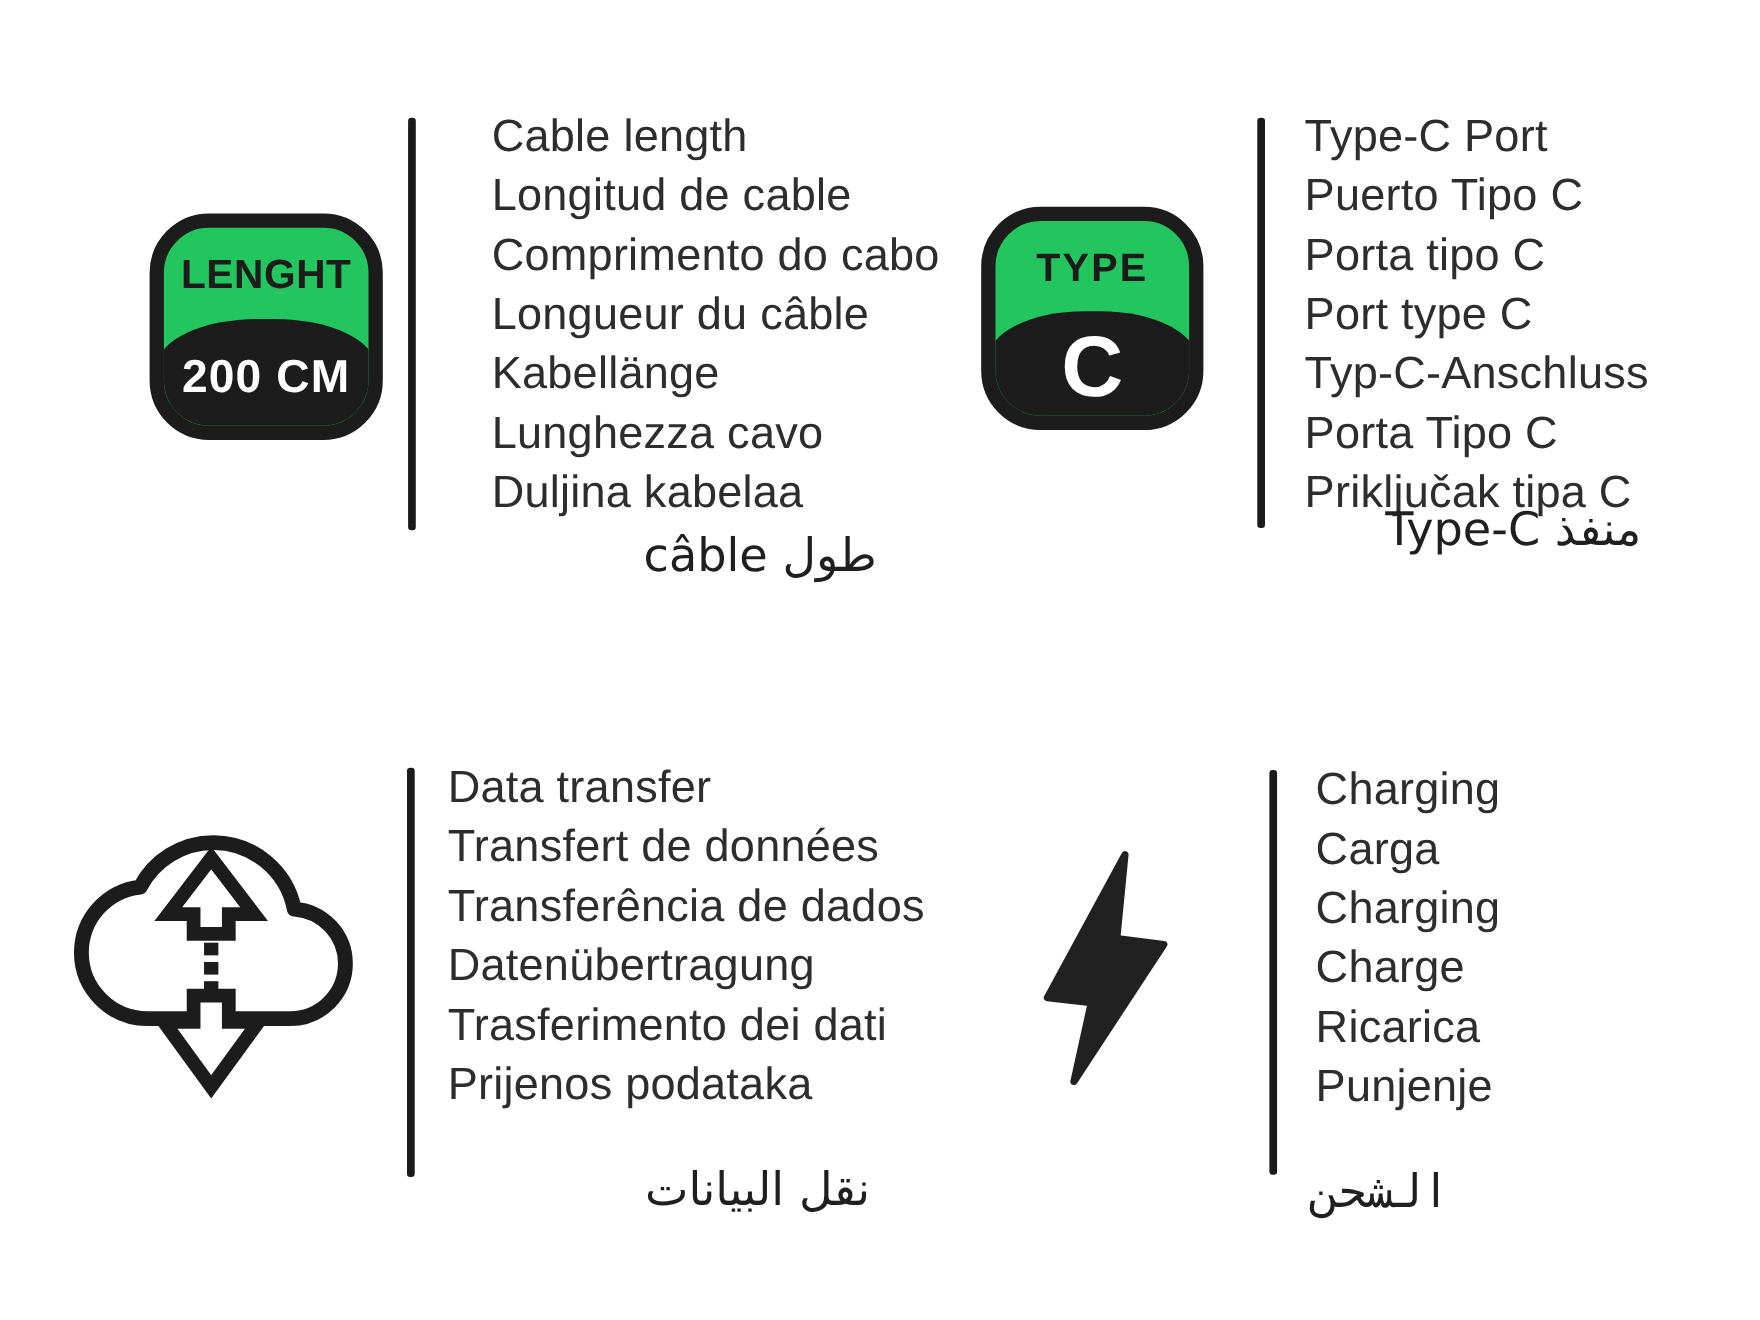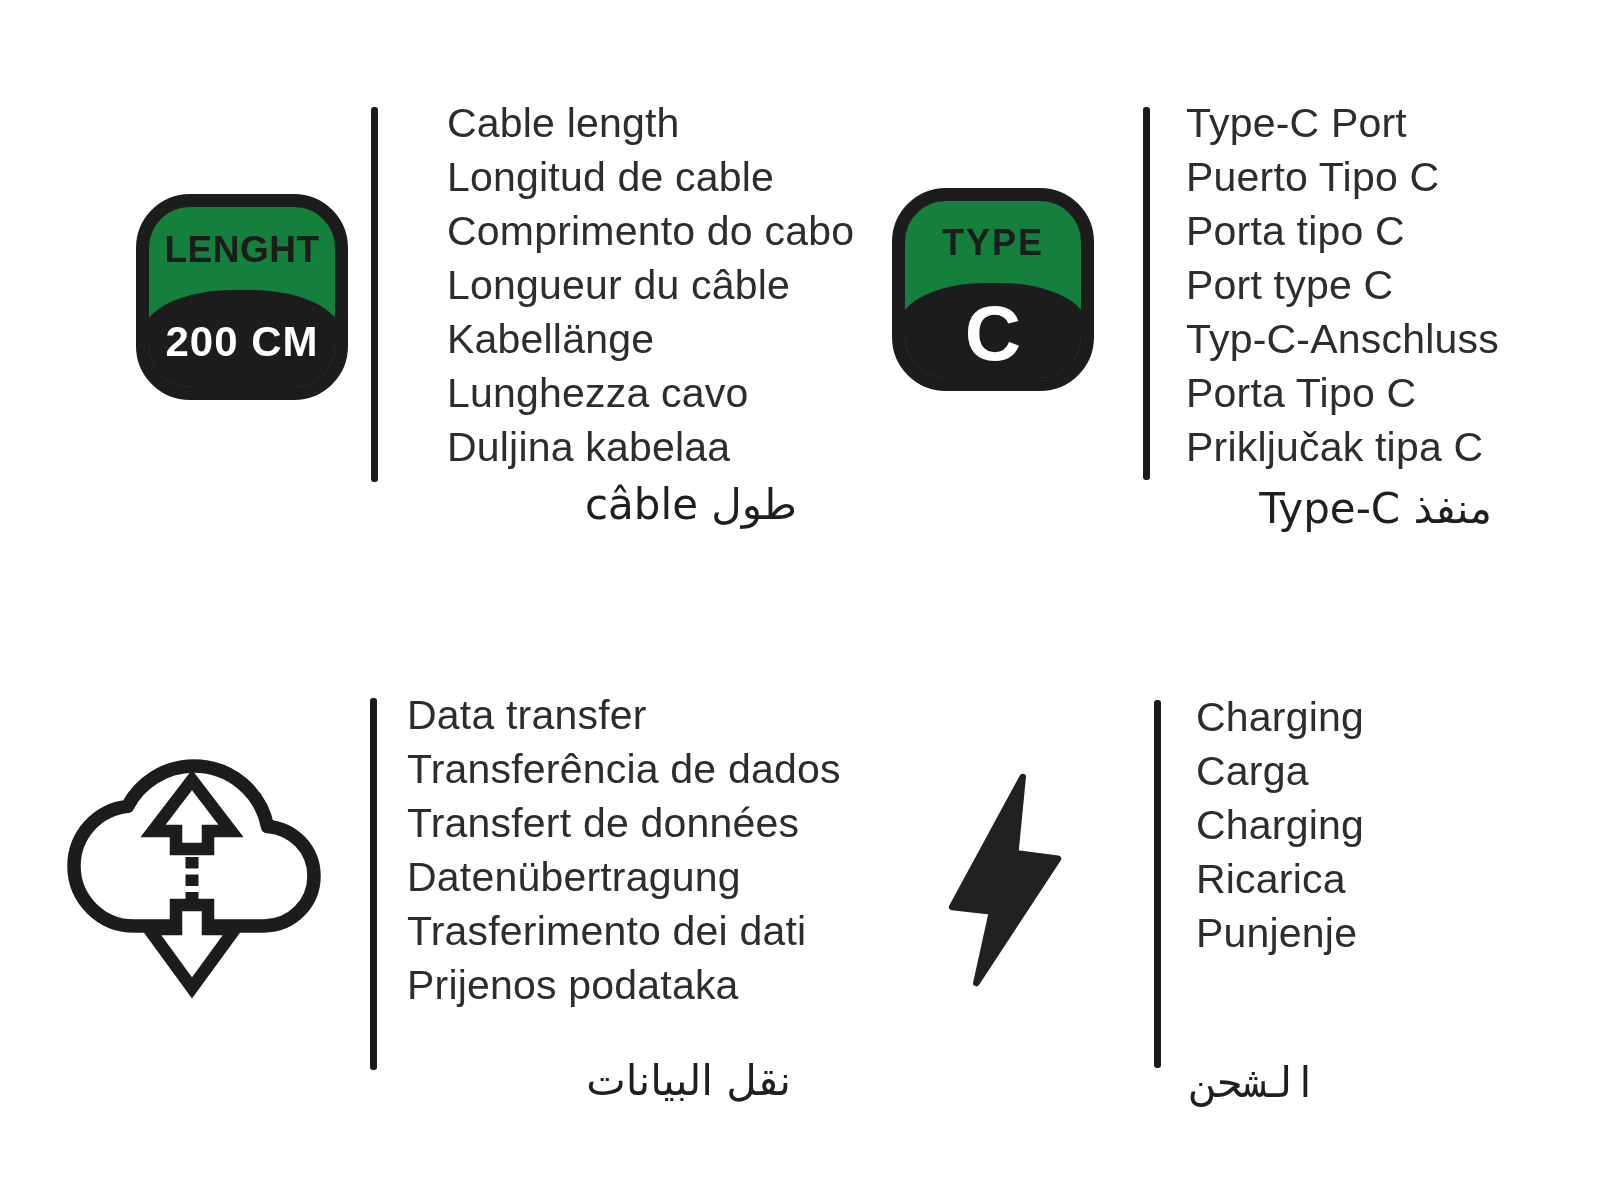--- a/index.html
+++ b/index.html
@@ -18,21 +18,21 @@
     white-space:nowrap;
   }
   
   .arabic{
     position:absolute;direction:rtl;text-align:right;
     font-size:42px;color:#1f1f1f;white-space:nowrap;
     font-family:"DejaVu Sans","Liberation Sans",sans-serif;
   }
   
   .badge{
-    position:absolute;box-sizing:border-box;background:#15803d;
+    position:absolute;box-sizing:border-box;background:#22c55e;
     border:13px solid #1c1c1c;border-radius:54px;overflow:hidden;
   }
   .badge-top{
     position:absolute;top:0;left:0;right:0;height:48%;
     display:flex;align-items:center;justify-content:center;
     font-weight:bold;color:#1c1c1c;letter-spacing:0.5px;
   }
   .badge-blob{
     position:absolute;left:-6px;right:-6px;bottom:-6px;height:57%;
     background:#1c1c1c;
@@ -75,56 +75,57 @@
   <div class="vbar" style="left:1143px;top:107px;height:373px;"></div>
   <ul class="lang-list abs" style="left:1186px;top:96px;">
     <li>Type-C Port</li>
     <li>Puerto Tipo C</li>
     <li>Porta tipo C</li>
     <li>Port type C</li>
     <li>Typ-C-Anschluss</li>
     <li>Porta Tipo C</li>
     <li>Priključak tipa C</li>
   </ul>
-  <div class="arabic" style="left:1186px;top:484px;width:306px;">منفذ Type-C</div>
+  <div class="arabic" style="left:1186px;top:456px;width:306px;">منفذ Type-C</div>
 </section>
 
 <section>
   <svg class="abs" style="left:66px;top:756px;" width="262" height="250" viewBox="-0.8 3 26.2 25">
 
     <path d="M19.35 10.04 C18.67 6.59 15.64 4 12 4 C9.11 4 6.6 5.64 5.35 8.04
              C2.34 8.36 0 10.91 0 14 C0 17.31 2.69 20 6 20 L19 20
              C21.76 20 24 17.76 24 15 C24 12.36 21.95 10.22 19.35 10.04 Z" fill="#ffffff" stroke="#1c1c1c" stroke-width="1.35" stroke-linejoin="round"></path>
 
     <path d="M11.8 5.4 L15.7 10.5 L13.4 10.5 L13.4 12.3 L10.2 12.3 L10.2 10.5 L7.9 10.5 Z" fill="#ffffff" stroke="#1c1c1c" stroke-width="1.25" stroke-linejoin="miter"></path>
 
     <rect x="11.15" y="13.1" width="1.3" height="1.15" fill="#1c1c1c"></rect>
     <rect x="11.15" y="14.85" width="1.3" height="1.15" fill="#1c1c1c"></rect>
     <rect x="11.15" y="16.6" width="1.3" height="1.0" fill="#1c1c1c"></rect>
 
     <path d="M10.2 17.9 L13.4 17.9 L13.4 20.3 L16.1 20.3 L11.8 26.2 L7.5 20.3 L10.2 20.3 Z" fill="#ffffff" stroke="#1c1c1c" stroke-width="1.25" stroke-linejoin="miter"></path>
   </svg>
   <div class="vbar" style="left:370px;top:698px;height:372px;"></div>
   <ul class="lang-list abs" style="left:407px;top:688px;">
     <li>Data transfer</li>
+    <li>Transfert de données</li>
     <li>Transferência de dados</li>
-    <li>Transfert de données</li>
     <li>Datenübertragung</li>
     <li>Trasferimento dei dati</li>
     <li>Prijenos podataka</li>
   </ul>
   <div class="arabic" style="left:407px;top:1056px;width:384px;">نقل البيانات</div>
 </section>
 
 <section>
   <svg class="abs" style="left:941px;top:769px;" width="130" height="224" viewBox="0 0 140 240">
     <polygon points="88,8 12,148 55,153 38,230 126,96 80,90" fill="#212121" stroke="#212121" stroke-width="7" stroke-linejoin="round"></polygon>
   </svg>
   <div class="vbar" style="left:1154px;top:700px;height:368px;"></div>
   <ul class="lang-list abs" style="left:1196px;top:690px;">
     <li>Charging</li>
     <li>Carga</li>
     <li>Charging</li>
+    <li>Charge</li>
     <li>Ricarica</li>
     <li>Punjenje</li>
   </ul>
   <div class="arabic" style="left:1196px;top:1058px;width:122px;font-family:Liberation Mono, monospace;">الشحن</div>
 </section>
 
 </body></html>

